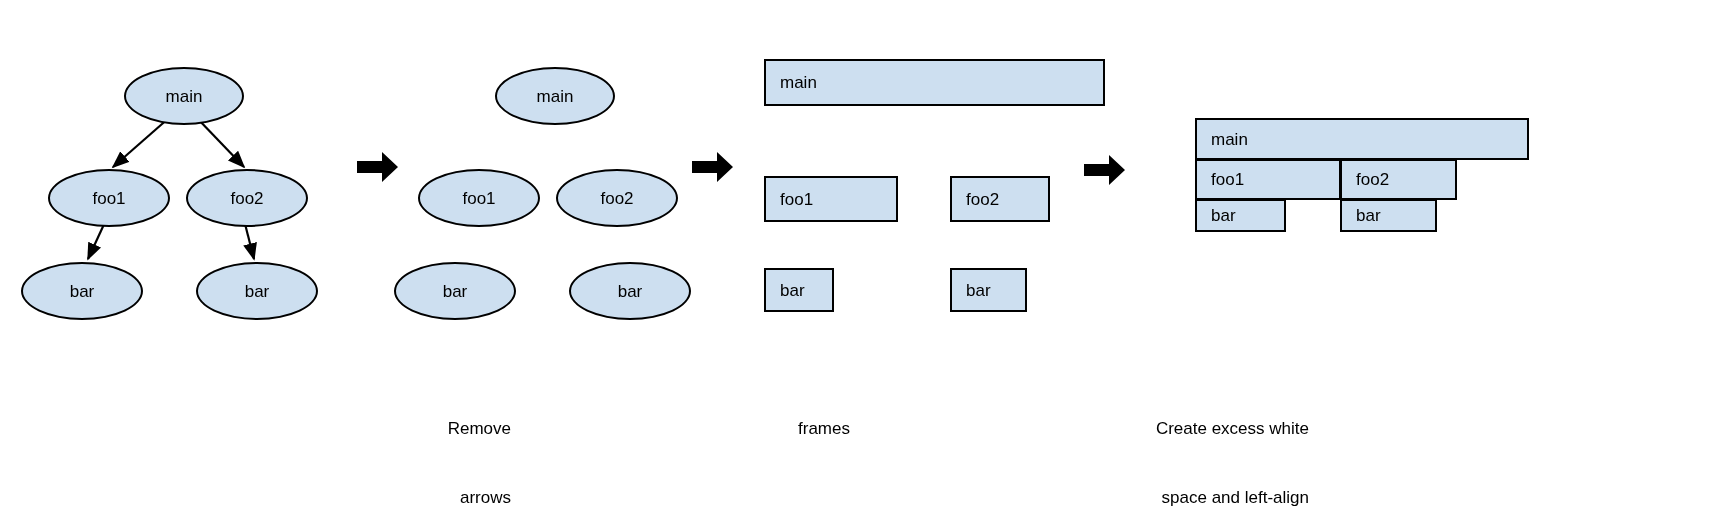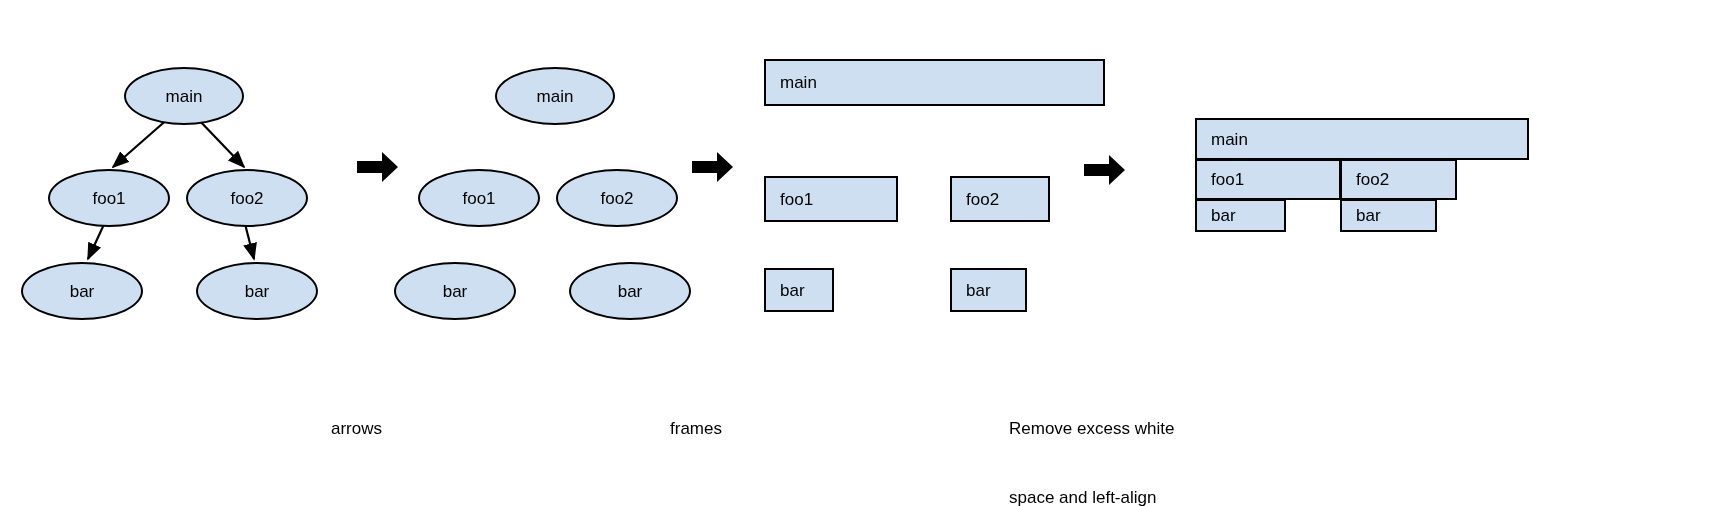--- a/index.html
+++ b/index.html
@@ -7,20 +7,21 @@
     padding: 0;
     background: #ffffff;
   }
   #stage {
     position: relative;
     width: 1717px;
     height: 506px;
     background: #ffffff;
     font-family: "Liberation Sans", sans-serif;
     overflow: hidden;
+    text-align: right;
   }
   .node-label,
   .box-label,
   .caption {
     color: #000000;
     white-space: pre;
   }
   
   .ellipse {
     position: absolute;
@@ -197,25 +198,26 @@
 
   <div class="flame" style="left:1195px; top:199px; width:91px; height:33px;">
     <span class="box-label">bar</span>
   </div>
 
   <div class="flame" style="left:1340px; top:199px; width:97px; height:33px;">
     <span class="box-label">bar</span>
   </div>
 
   <div class="caption" style="left:331px; top:371px; width:180px;">
+    <div>Remove</div>
     <div>arrows</div>
   </div>
 
   <div class="caption" style="left:670px; top:371px; width:180px;">
     <div>frames</div>
   </div>
 
   <div class="caption" style="left:1009px; top:371px; width:300px;">
-    <div>Remove excess white</div>
+    <div>Create excess white</div>
     <div>space and left-align</div>
   </div>
 
 </div>
 
 </body></html>

